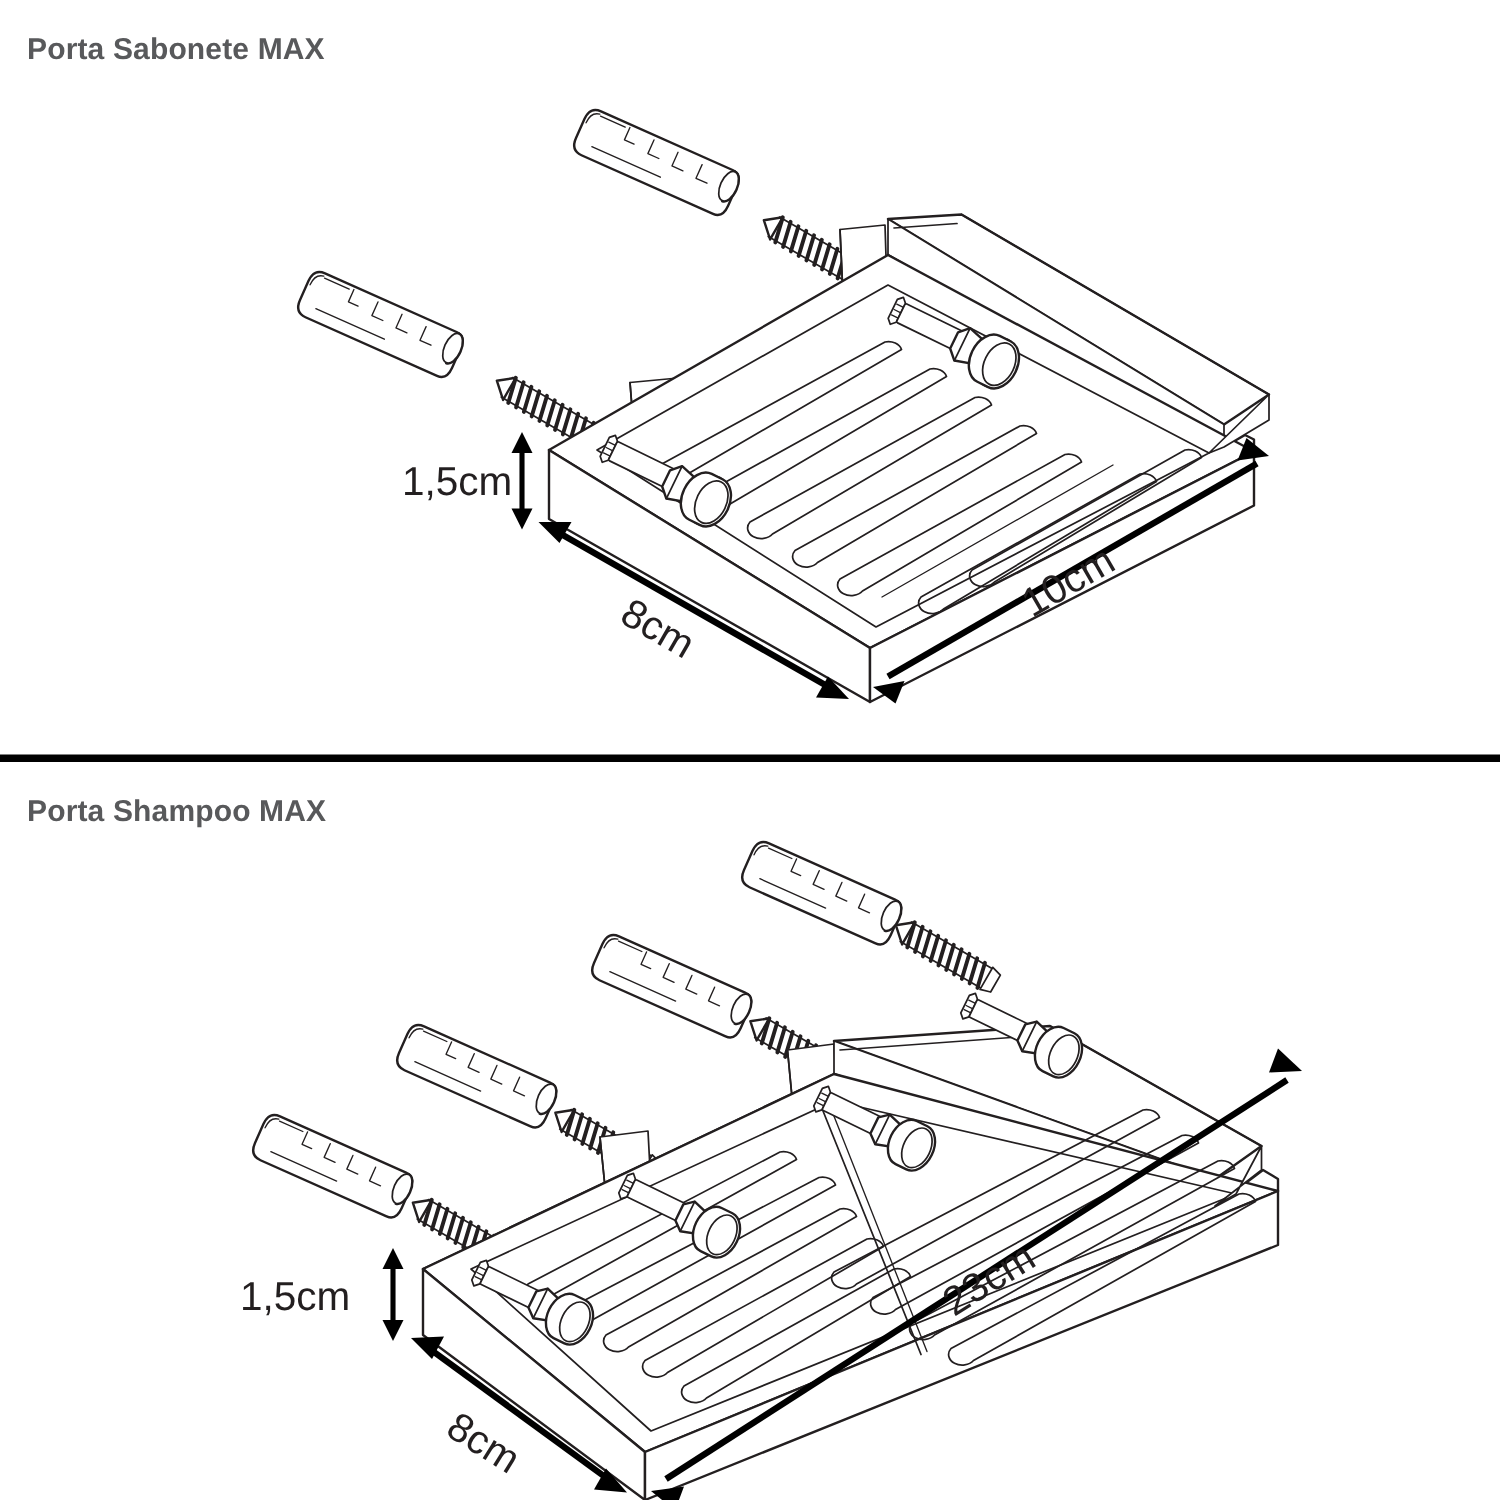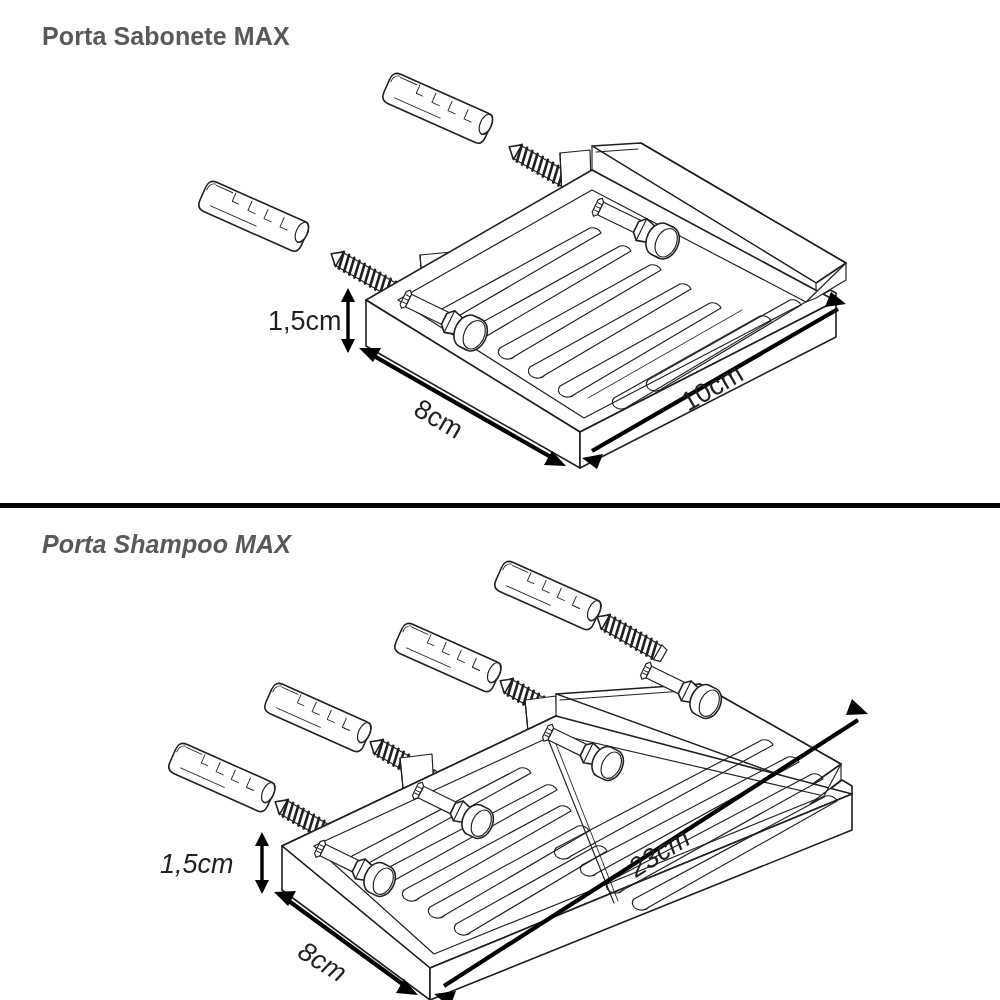--- a/index.html
+++ b/index.html
@@ -13,31 +13,30 @@
     font-family: "Liberation Sans", sans-serif;
     position: relative;
     overflow: hidden;
   }
   .panel {
     position: absolute;
     left: 0;
     width: 1000px;
   }
   #panel-soap  { top: 0;   height: 507px; }
-  #panel-sham  { top: 508px; height: 464px; font-style: italic; }
+  #panel-sham  { top: 508px; height: 464px; }
 
   .panel-title {
     position: absolute;
     left: 18px;
-    font-size: 25px;
+    font-size: 20px;
     font-weight: bold;
     color: #58595b;
     letter-spacing: 0.1px;
     white-space: nowrap;
-    margin-left: 24px;
   }
   #title-soap { top: 22px; }
   #title-sham { top: 22px; }
 
   .divider {
     position: absolute;
     left: 0;
     top: 503px;
     width: 1000px;
     height: 5px;

